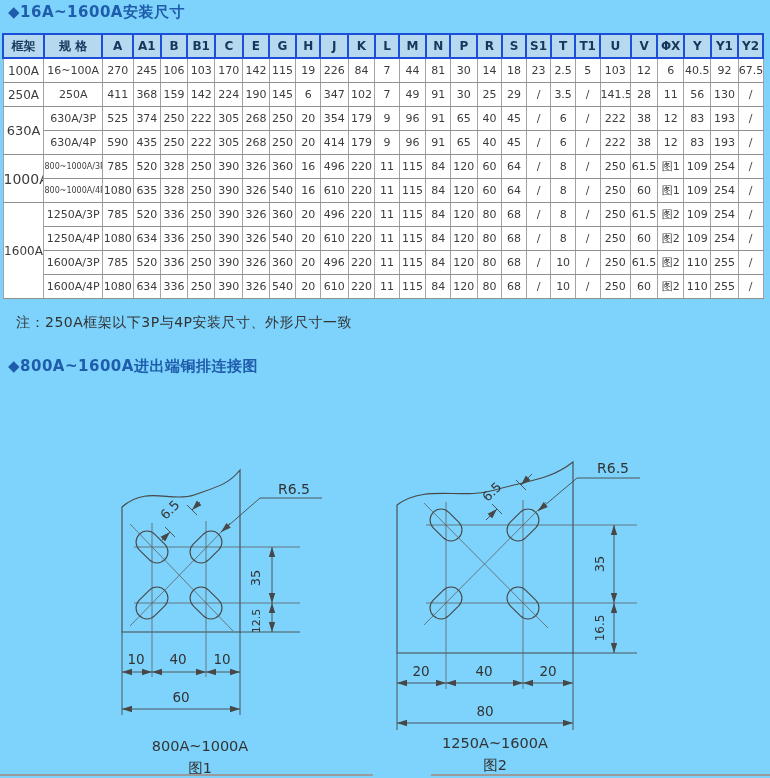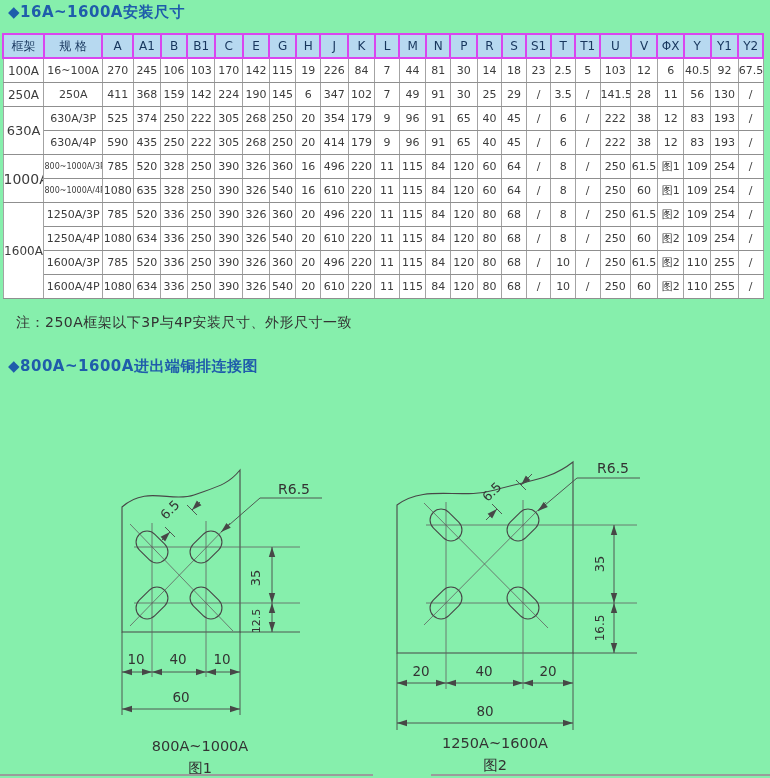--- a/index.html
+++ b/index.html
@@ -1,24 +1,24 @@
 <!DOCTYPE html>
 <html><head>
 <meta charset="utf-8">
 <style>
   html,body{margin:0;padding:0;background:#fff;}
-  .page{position:relative;width:770px;height:778px;background:#86efac;overflow:hidden;
+  .page{position:relative;width:770px;height:778px;background:#7dd3fc;overflow:hidden;
         font-family:"DejaVu Sans","Liberation Sans",sans-serif;}
   .sec-title{position:absolute;left:8px;font-size:15px;font-weight:600;color:#1f5cab;letter-spacing:.5px;}
   .t1{top:3px;}
   .t2{top:357px;}
   .note{position:absolute;left:16px;top:314px;font-size:14px;color:#333;letter-spacing:.5px;}
   table.dims{position:absolute;left:2px;top:33px;width:762px;border-collapse:collapse;table-layout:fixed;}
-  table.dims th{background:#b7d9f0;color:#17365d;font-size:12px;font-weight:400;height:22px;
-        border:2px solid #d946ef;padding:0;text-align:center;}
+  table.dims th{background:#b7d9f0;color:#17365d;font-size:12px;font-weight:700;height:22px;
+        border:2px solid #1d4ed8;padding:0;text-align:center;}
   table.dims td{background:#fff;color:#3c3c3c;font-size:11px;height:23px;border:1px solid #a3a3a3;
         border-top:1px solid #8f8f8f;border-bottom:1px solid #8f8f8f;
         padding:0;text-align:center;white-space:nowrap;overflow:hidden;}
   table.dims td.spec.small{font-size:8px;}
   .footer-line{position:absolute;top:774px;height:2px;background:#9b9b9b;}
   .fl-left{left:0;width:373px;}
   .fl-right{left:431px;width:339px;}
   svg text{fill:#333;font-family:"DejaVu Sans","Liberation Sans",sans-serif;}
   svg .ol{fill:none;stroke:#474747;stroke-width:1.1;}
   svg .cl{stroke:#5f5f5f;stroke-width:.8;}

